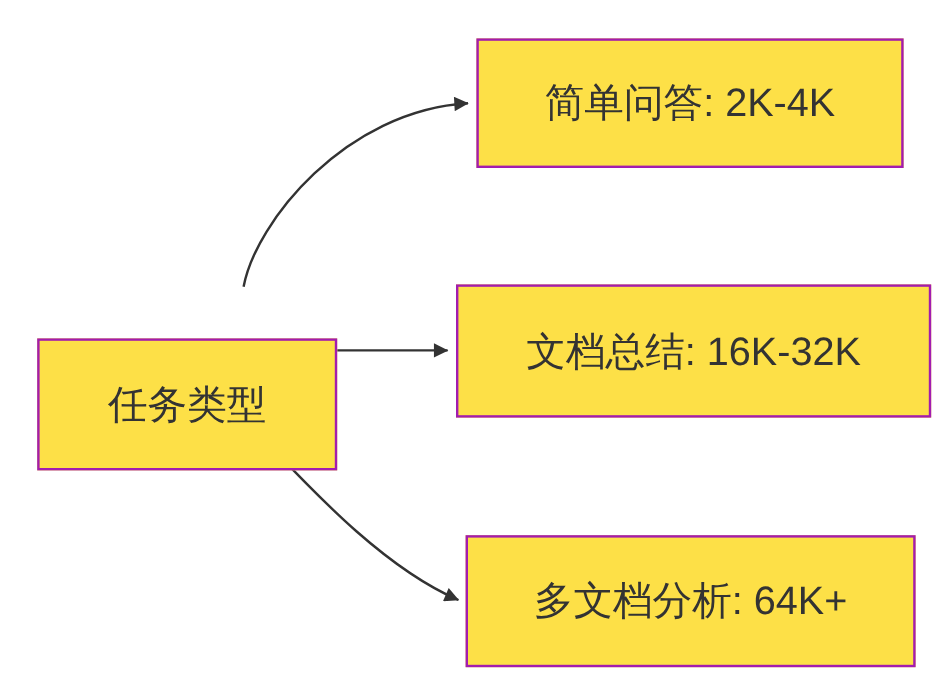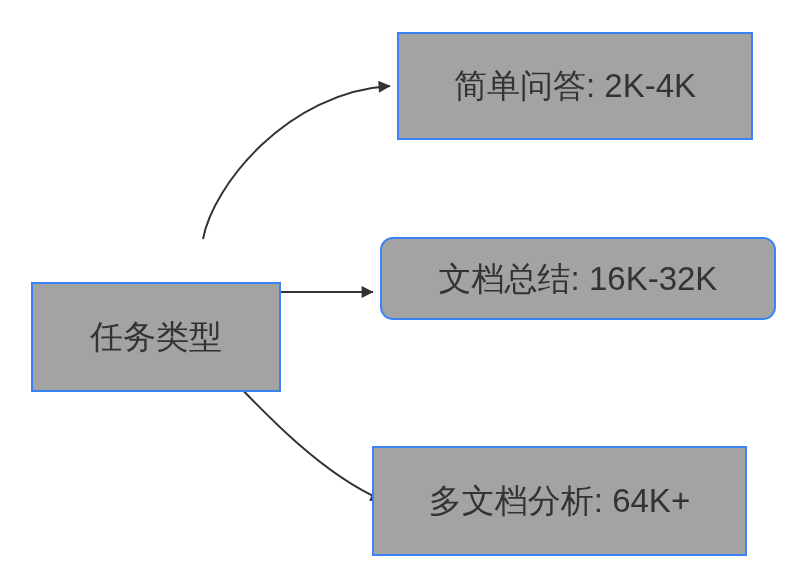--- a/index.html
+++ b/index.html
@@ -18,34 +18,34 @@
   .edges {
     position: absolute;
     left: 0;
     top: 0;
     width: 787px;
     height: 572px;
   }
   .node {
     position: absolute;
     box-sizing: border-box;
-    background: #a3a3a3;
-    border: 2px solid #3b82f6;
+    background: #fde047;
+    border: 2px solid #a21caf;
     display: flex;
     align-items: center;
     justify-content: center;
     color: #333333;
     font-size: 33px;
     line-height: 1.2;
     white-space: nowrap;
   }
   .node-root   { left: 31px;  top: 239px; width: 250px; height: 110px; margin-top: 43px; }
   .node-top    { left: 397px; top: 32px;  width: 356px; height: 108px; }
-  .node-mid    { left: 380px; top: 237px; width: 396px; height: 83px; border-radius: 13px; }
-  .node-bottom { left: 372px; top: 446px; width: 375px; height: 110px; }
+  .node-mid    { left: 380px; top: 237px; width: 396px; height: 111px; }
+  .node-bottom { left: 388px; top: 446px; width: 375px; height: 110px; }
 </style>
 </head>
 <body>
 
 <div class="canvas">
 
   <svg class="edges" viewBox="0 0 787 572" xmlns="http://www.w3.org/2000/svg" aria-hidden="true">
     <defs>
       <marker id="arrowhead" viewBox="0 0 10 10" refX="9.5" refY="5" markerWidth="15" markerHeight="12" markerUnits="userSpaceOnUse" orient="auto">
         <path d="M0,0 L10,5 L0,10 Z" fill="#333333"></path>

